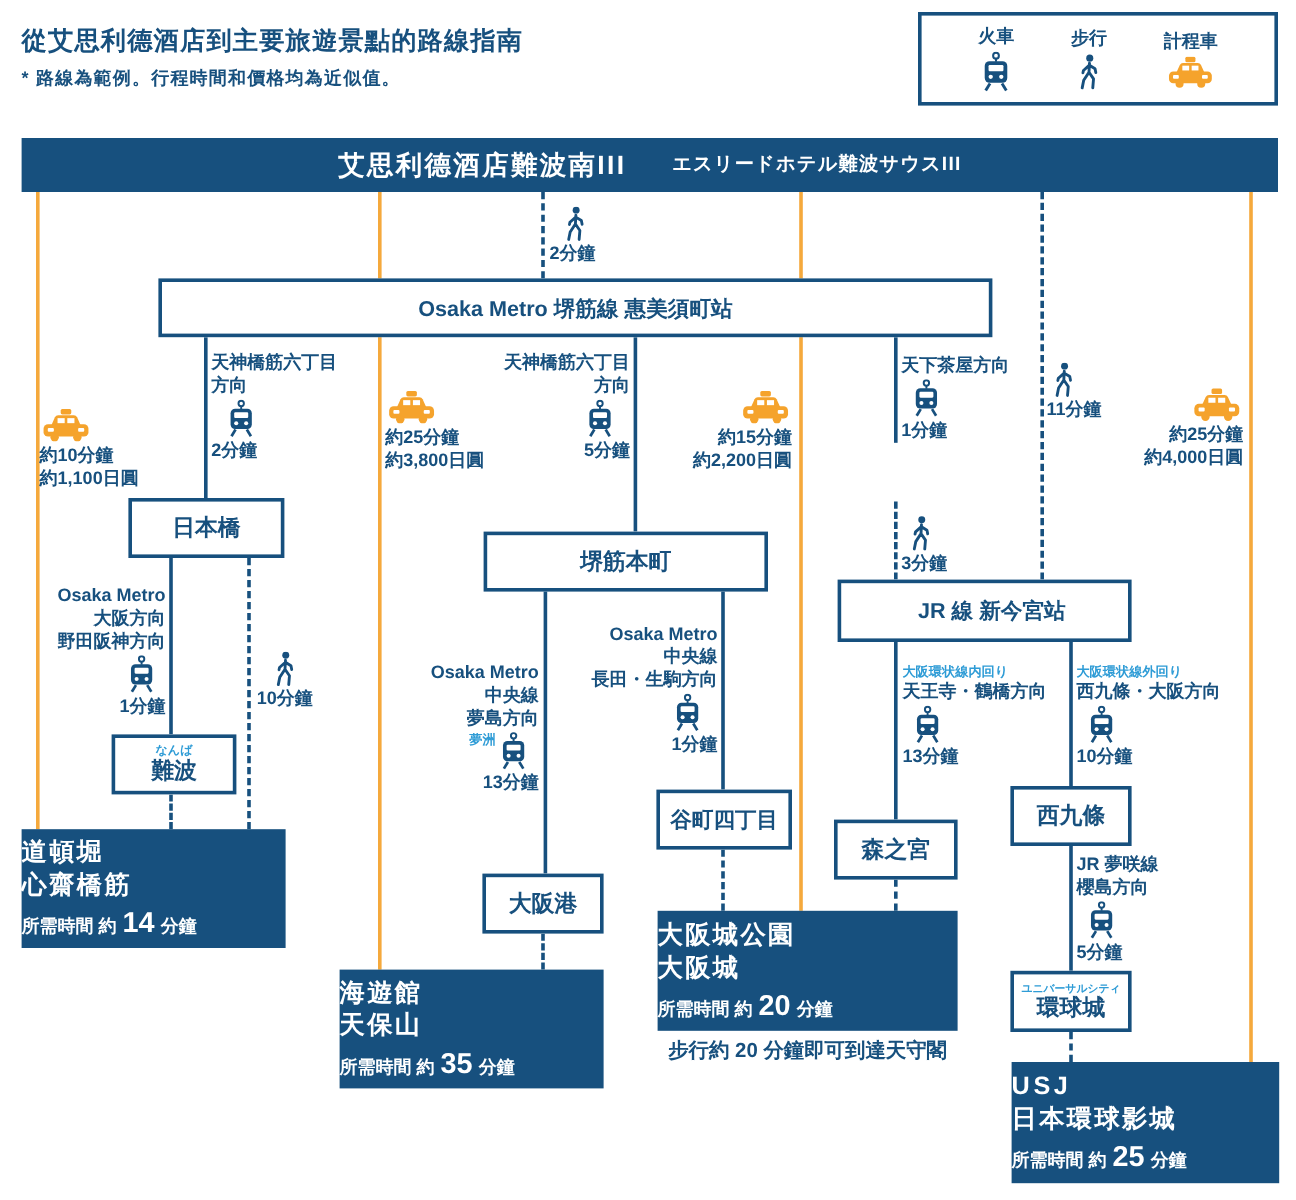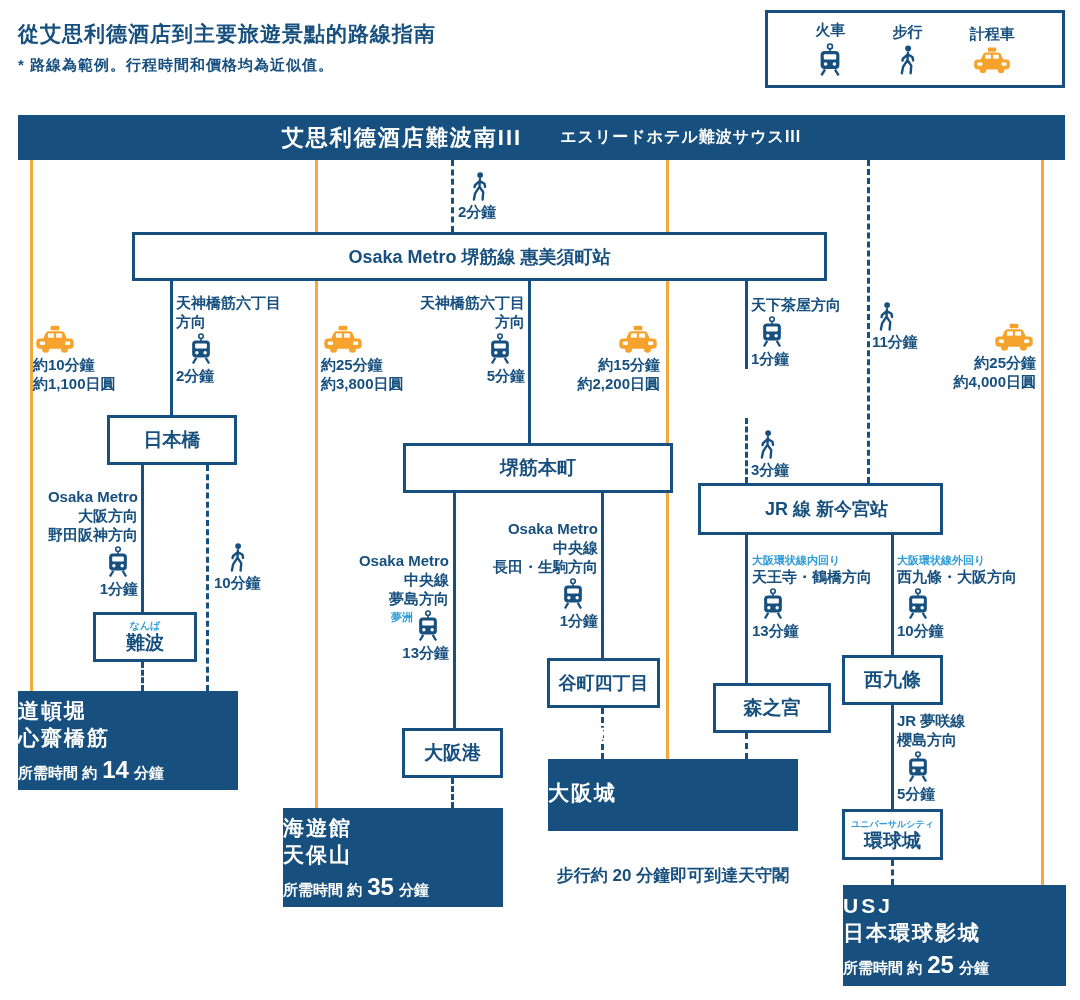--- a/index.html
+++ b/index.html
@@ -153,33 +153,33 @@
   <div class="sbox" style="left:105px;top:232px;width:695px;height:49px;font-size:18px;margin-left:27px;">
     <span>Osaka Metro 堺筋線 惠美須町站</span>
   </div>
   <div class="sbox" style="left:107px;top:415px;width:130px;height:50px;">
     <span>日本橋</span>
   </div>
   <div class="sbox" style="left:93px;top:612px;width:104px;height:50px;">
     <span class="furi">なんば</span>
     <span class="nm">難波</span>
   </div>
-  <div class="sbox" style="left:403px;top:443px;width:270px;height:50px;">
+  <div class="sbox" style="left:403px;top:443px;width:237px;height:50px;">
     <span>堺筋本町</span>
   </div>
   <div class="sbox" style="left:402px;top:728px;width:101px;height:50px;">
     <span>大阪港</span>
   </div>
   <div class="sbox" style="left:547px;top:658px;width:113px;height:50px;font-size:18px;">
     <span>谷町四丁目</span>
   </div>
   <div class="sbox" style="left:698px;top:483px;width:245px;height:52px;font-size:18px;padding-left:12px;">
     <span>JR 線 新今宮站</span>
   </div>
-  <div class="sbox" style="left:713px;top:683px;width:118px;height:50px;">
+  <div class="sbox" style="left:695px;top:683px;width:103px;height:50px;">
     <span>森之宮</span>
   </div>
   <div class="sbox" style="left:842px;top:655px;width:101px;height:50px;">
     <span>西九條</span>
   </div>
   <div class="sbox" style="left:842px;top:809px;width:101px;height:51px;">
     <span class="furi" style="font-size:9px;">ユニバーサルシティ</span>
     <span class="nm">環球城</span>
   </div>
 
@@ -194,41 +194,41 @@
   </div>
   <div class="dest" style="left:283px;top:808px;width:220px;height:99px;">
     <div class="d1">海遊館</div>
     <div class="d1">天保山</div>
     <div class="time">
       <span>所需時間 約</span>
         <span class="num">35</span>
         <span>分鐘</span>
     </div>
   </div>
-  <div class="dest" style="left:548px;top:759px;width:250px;height:72px;gap:32px;">
+  <div class="dest" style="left:548px;top:759px;width:250px;height:100px;">
     <div class="d1">大阪城公園</div>
     <div class="d1">大阪城</div>
     <div class="time">
       <span>所需時間 約</span>
         <span class="num">20</span>
         <span>分鐘</span>
     </div>
   </div>
   <div class="note" style="left:540px;top:864px;width:266px;">步行約 20 分鐘即可到達天守閣</div>
   <div class="dest" style="left:843px;top:885px;width:223px;height:101px;">
     <div class="d1" style="letter-spacing:3px;">USJ</div>
     <div class="d1">日本環球影城</div>
     <div class="time">
       <span>所需時間 約</span>
         <span class="num">25</span>
         <span>分鐘</span>
     </div>
   </div>
 
-  <div class="blk left" style="left:33px;top:323px;text-align:center;">
+  <div class="blk left" style="left:33px;top:338px;text-align:center;">
     <span class="ic" style="margin-left:0;">
         <svg width="44" height="29" viewBox="0 0 40 25">
           <use href="#taxi-glyph"></use>
         </svg>
       </span>
     <span>約10分鐘</span>
     <span>約1,100日圓</span>
   </div>
   <div class="blk left" style="left:321px;top:323px;">
     <span class="ic" style="margin-left:0;">

